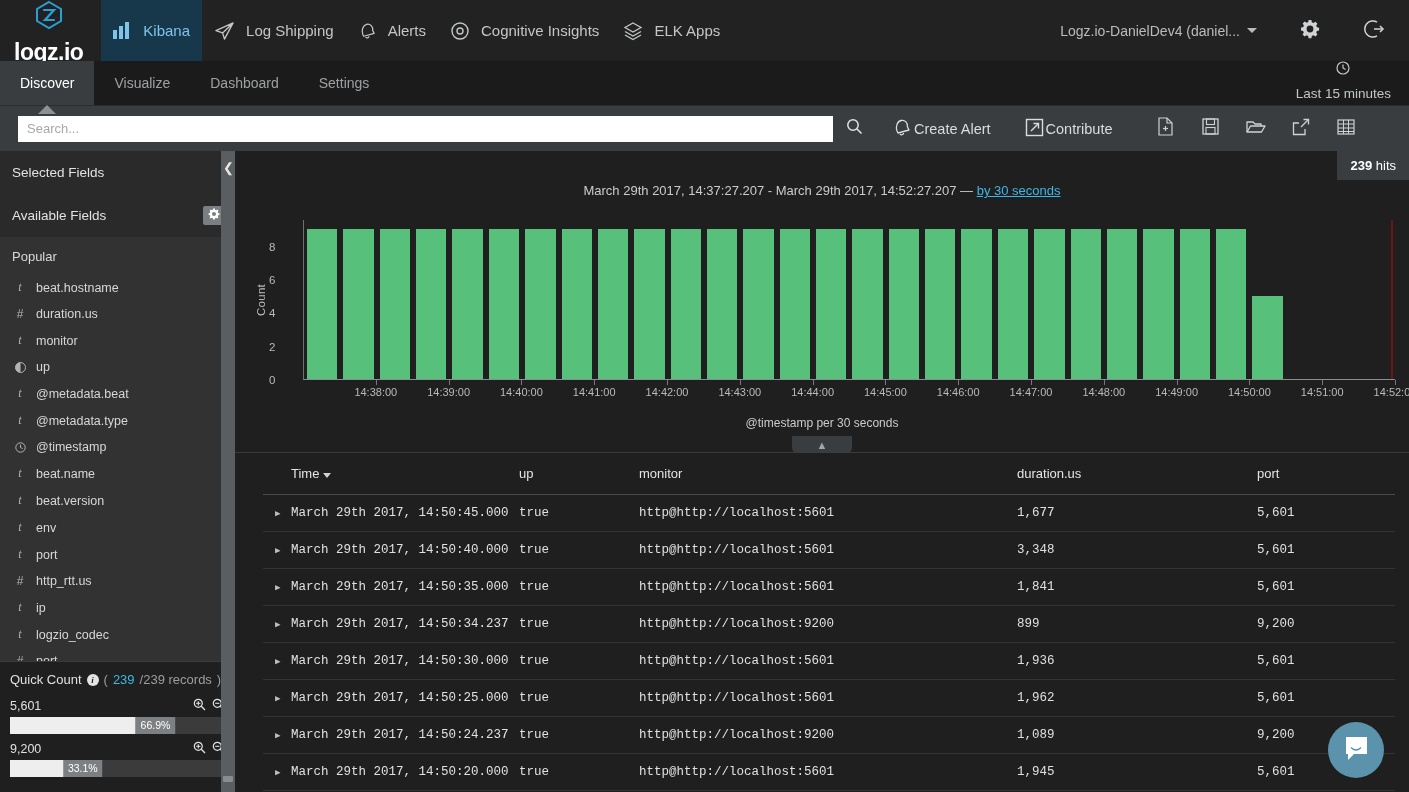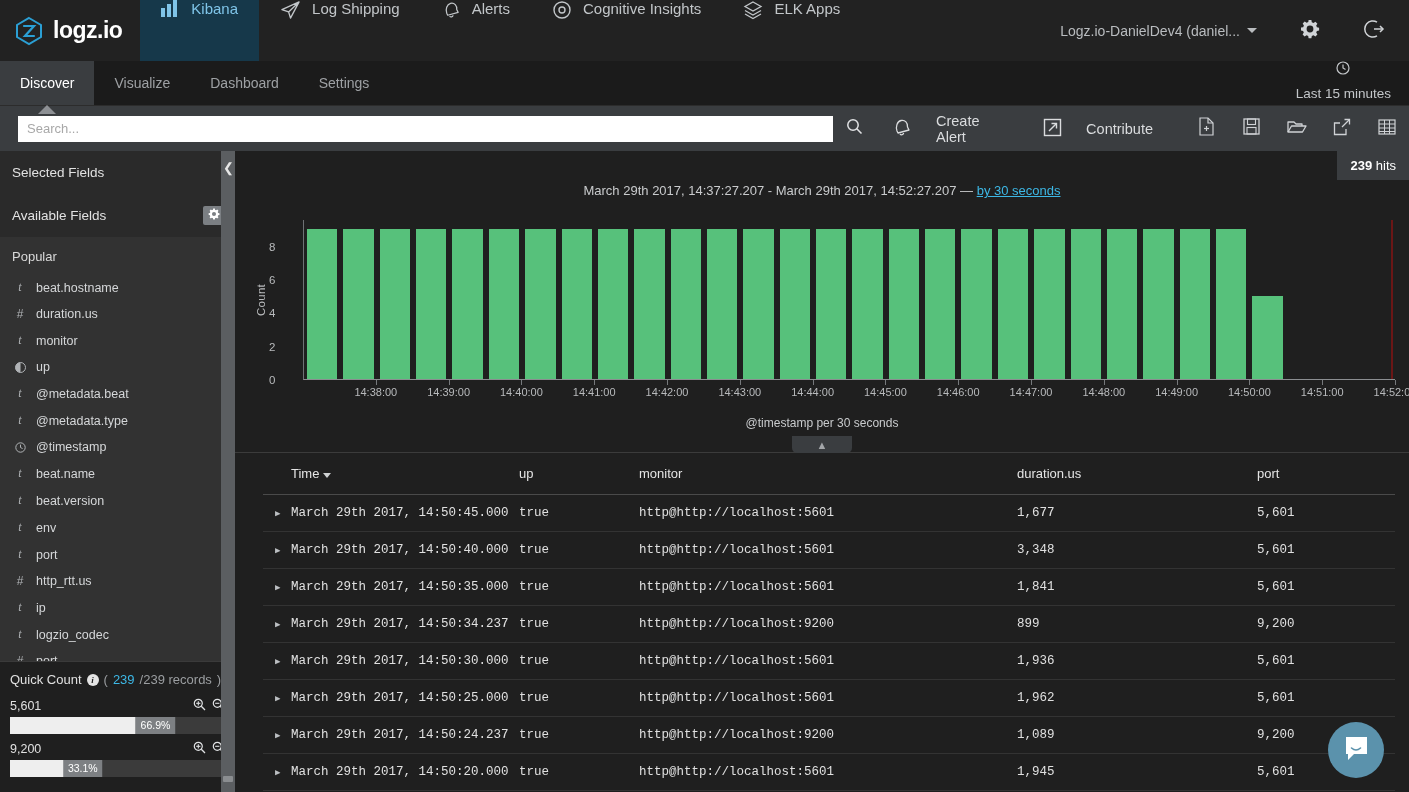--- a/index.html
+++ b/index.html
@@ -13,26 +13,27 @@
 
   
   #topnav {
     height: 61px; background: #222222;
     display: flex; align-items: stretch;
     position: relative;
   }
   .brand {
     display: flex; align-items: center; gap: 9px;
     padding: 0 18px 0 14px;
+    flex-direction: column;
   }
   .brand-logo { width: 30px; height: 30px; }
   .brand-text { font-size: 23px; font-weight: bold; color: #ffffff; letter-spacing: -0.5px; }
   .nav-item {
-    display: flex; align-items: flex-start; gap: 11px;
-    padding: 0 21px; font-size: 15px; color: #c2c6c9;
+    display: flex; align-items: center; gap: 11px;
+    padding: 0 12px; font-size: 15px; color: #c2c6c9;
     cursor: pointer; white-space: nowrap;
   }
   .nav-item.active { background: #16384a; color: #7fc4e8; }
   .nav-item .nav-ico { display: flex; align-items: center; }
   .nav-right {
     margin-left: auto; display: flex; align-items: center;
     padding-right: 14px; gap: 22px;
   }
   .acct {
     display: flex; align-items: center; gap: 7px;
@@ -84,21 +85,21 @@
     background: #ffffff; border: none; outline: none;
     padding: 0 9px; font-size: 13px; color: #333;
     font-family: "Liberation Sans", sans-serif;
   }
   #search-input::placeholder { color: #a8a8a8; }
   .search-btn {
     width: 42px; display: flex; align-items: center; justify-content: center;
     cursor: pointer;
   }
   .qb-action {
-    display: flex; align-items: center; gap: 24px;
+    display: flex; align-items: center; gap: 2px;
     padding: 0 17px; font-size: 14.5px; color: #dadcde; cursor: pointer;
   }
   .qb-icons { display: flex; align-items: center; margin-left: 14px; gap: 0; }
   .qb-ico {
     width: 45px; height: 34px; display: flex; align-items: center;
     justify-content: center; cursor: pointer;
   }
 
   
   #body { display: flex; height: 641px; }

